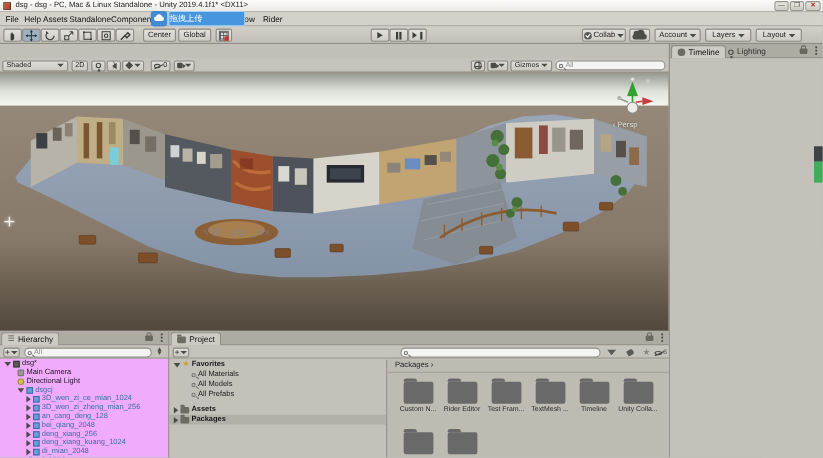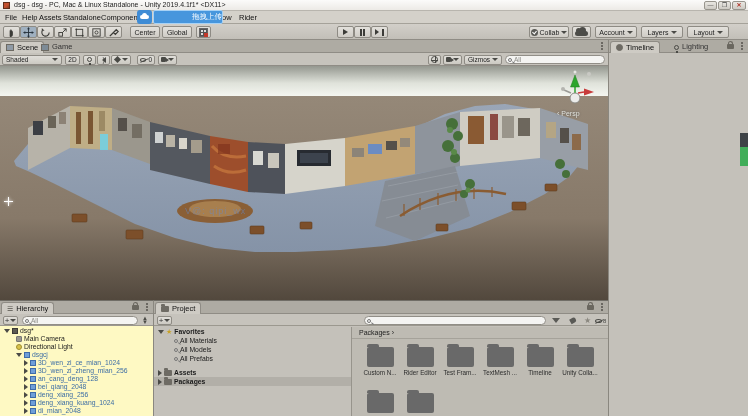--- a/index.html
+++ b/index.html
@@ -14,21 +14,21 @@
   .winbtn { top:1px; width:13px; height:9px; background:linear-gradient(#e9e7e2,#cdcac3); border:1px solid #98958d; border-radius:2px; font-size:6px; line-height:7px; text-align:center; color:#444; }
   #btn-min{ left:704px; } #btn-max{ left:718px; } #btn-close{ left:732px; width:14px; color:#b03226; font-weight:bold; }
 
   
   #menubar { left:0; top:11px; width:748px; height:13px; background:#d4d1ca; border-bottom:1px solid #a5a29a; }
   .menu-item { top:2px; font-size:7.5px; color:#111; }
   
   #overlay-upload-icon { left:137px; top:10px; width:15px; height:14px; background:#3f8cd5; border-radius:3px; z-index:30; }
   #overlay-upload-icon:before { content:""; position:absolute; left:3px; top:5px; width:9px; height:4px; background:#fff; border-radius:3px; }
   #overlay-upload-icon:after { content:""; position:absolute; left:5px; top:3px; width:5px; height:5px; background:#fff; border-radius:50%; }
-  #overlay-tooltip { left:153px; top:10px; width:70px; height:14px; background:#4796dd; border:1px solid #a8d2f5; border-radius:2px; color:#fff; font-size:7.5px; text-align:right; line-height:12px; z-index:29; }
+  #overlay-tooltip { left:153px; top:10px; width:70px; height:14px; background:#4796dd; border:1px solid #a8d2f5; border-radius:2px; color:#fff; font-size:7.5px; text-align:left; line-height:12px; z-index:29; }
 
   
   #maintoolbar { left:0; top:24px; width:748px; height:16px; background:linear-gradient(#d2cfc9,#c2bfb8); border-bottom:1px solid #8f8c85; }
   .tbtn { top:2px; height:12px; background:linear-gradient(#e3e1dc,#cfccc6); border:1px solid #8e8b84; border-radius:2px; display:flex; align-items:center; justify-content:center; gap:2px; font-size:7px; color:#222; }
   .tbtn.active { background:#9fb0c0; }
   .tool { width:17px; }
   .tool svg { display:block; }
   #btn-center{ left:130px; width:30px; } #btn-global{ left:162px; width:30px; } #btn-grid{ left:196px; width:15px; }
   #btn-play{ left:337px; width:17px; } #btn-pause{ left:354px; width:17px; } #btn-step{ left:371px; width:17px; }
   .play-tri { width:0; height:0; border-left:5px solid #3c3c38; border-top:3.5px solid transparent; border-bottom:3.5px solid transparent; }
@@ -100,21 +100,21 @@
   #inspector-body { position:absolute; top:13px; left:0; right:0; bottom:0; background:#c4c1ba; }
   #overlay-indicator { left:740px; top:133px; width:8px; height:33px; z-index:40; }
   #overlay-indicator .oi-top { width:100%; height:14px; background:#3d4246; }
   #overlay-indicator .oi-bot { width:100%; height:19px; background:#41ad59; }
 
   
   .panel-toolbar { position:absolute; left:0; top:13px; width:100%; height:12px; background:#c6c3bc; border-bottom:1px solid #9b988f; }
   .plus-btn { position:absolute; left:3px; top:2px; width:15px; height:9px; background:linear-gradient(#e0ded9,#ccc9c2); border:1px solid #8e8b84; border-radius:2px; display:flex; align-items:center; justify-content:center; gap:1px; font-size:8px; color:#333; line-height:7px; }
 
   
-  #hierarchy-panel { left:0; top:300px; width:153px; height:116px; background:#fef9c3; border-top:1px solid #706d66; }
+  #hierarchy-panel { left:0; top:300px; width:153px; height:116px; background:#f0abfc; border-top:1px solid #706d66; }
   #hierarchy-tree { position:absolute; top:26px; left:0; right:0; bottom:0; overflow:hidden; }
   .hrow { position:relative; height:8px; line-height:8px; display:flex; align-items:center; gap:2px; white-space:nowrap; font-size:6.8px; }
   .hrow .exp { width:0; height:0; flex:none; }
   .exp.open { border-left:3px solid transparent; border-right:3px solid transparent; border-top:4px solid #4a4a46; }
   .exp.closed { border-top:3px solid transparent; border-bottom:3px solid transparent; border-left:4px solid #4a4a46; }
   .lvl0{ padding-left:4px; } .lvl1{ padding-left:16px; } .lvl2{ padding-left:24px; }
   .blue { color:#3d6ea5; }
   .obj-ico { width:6px; height:6px; flex:none; border:1px solid #777; background:#b5b2aa; }
   .ico-unity { background:#5c5a54; border-color:#3c3a36; }
   .ico-prefab { background:#6f9fd8; border-color:#3f6ca8; }
@@ -243,35 +243,20 @@
       <span>Layers</span>
       <span class="caret"></span>
     </div>
   <div id="btn-layout" class="abs tbtn">
       <span>Layout</span>
       <span class="caret"></span>
     </div>
 </div>
 
 <div id="scene-panel" class="abs">
-  <div class="tabstrip">
-    <div class="tab active" style="left:0">
-        <span class="mini-icon"></span>
-        <span>Scene</span>
-      </div>
-    <div class="tab" style="left:36px">
-        <span class="mini-icon" style="background:#7d8b96"></span>
-        <span>Game</span>
-      </div>
-    <div class="kebab" style="right:4px; top:2px;">
-        <i></i>
-        <i></i>
-        <i></i>
-      </div>
-  </div>
   <div id="scene-controls">
     <div id="shading-dd" class="sbtn">
         <span>Shaded</span>
         <span class="caret"></span>
       </div>
     <div id="btn-2d" class="sbtn">
         <span>2D</span>
       </div>
     <div id="btn-light" class="sbtn">
         <span class="bulb"></span>
@@ -426,21 +411,21 @@
     <div id="persp-label">‹ <span>Persp</span></div>
   </div>
 </div>
 
 <div id="inspector-panel" class="abs">
   <div class="tabstrip">
     <div class="tab active" style="left:1px">
         <span class="mini-icon" style="border-radius:50%;width:7px;background:#6d6a63"></span>
         <span>Timeline</span>
       </div>
-    <div class="tab" style="left:60px">
+    <div class="tab" style="left:48px">
         <span class="bulb"></span>
         <span>Lighting</span>
       </div>
     <div class="padlock" style="right:14px; top:4px;"></div>
     <div class="kebab" style="right:4px; top:2px;">
         <i></i>
         <i></i>
         <i></i>
       </div>
   </div>

